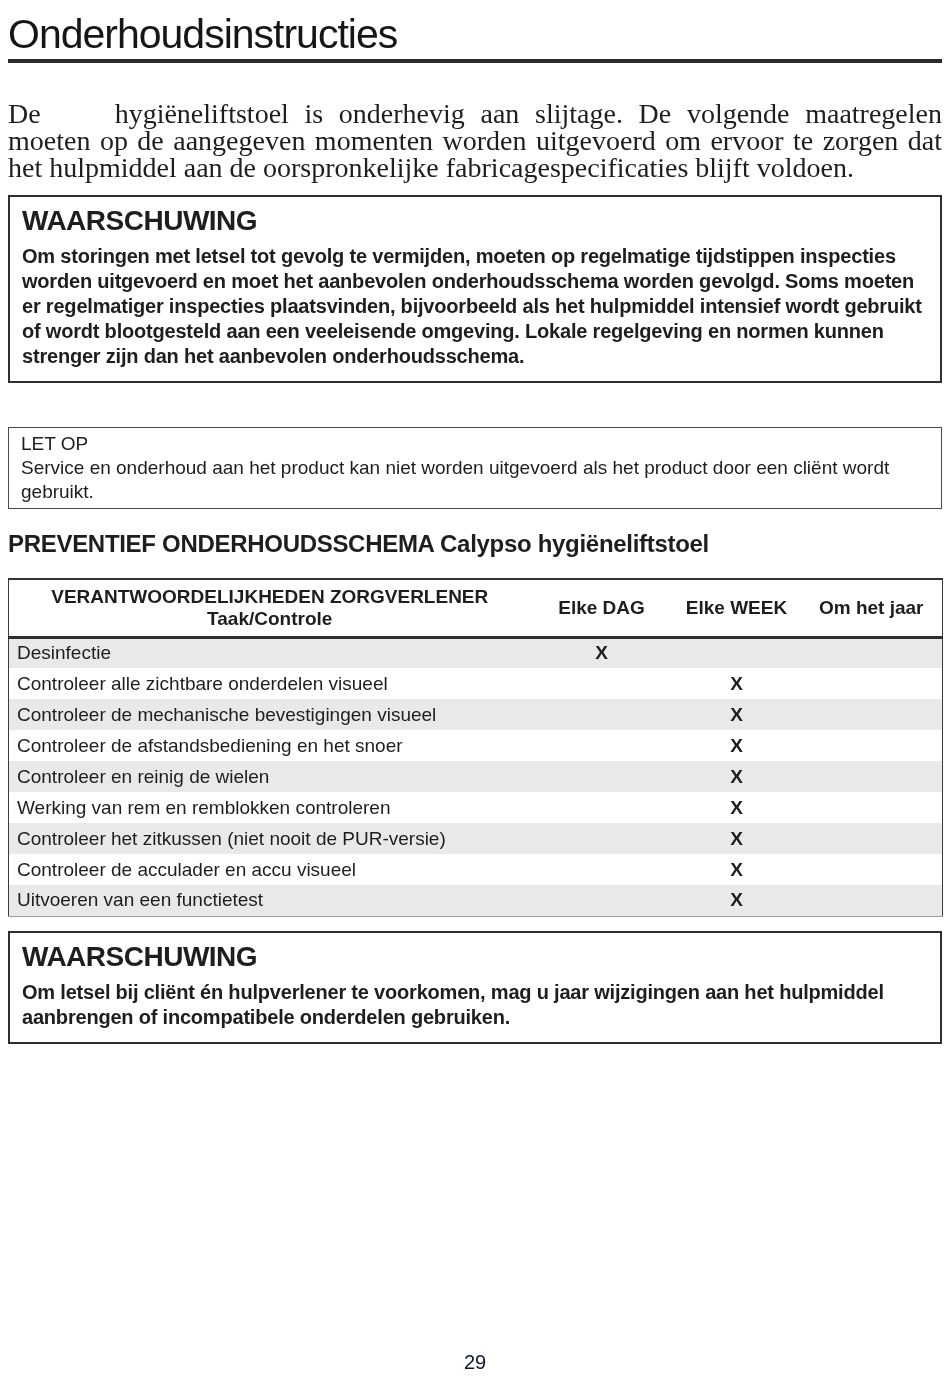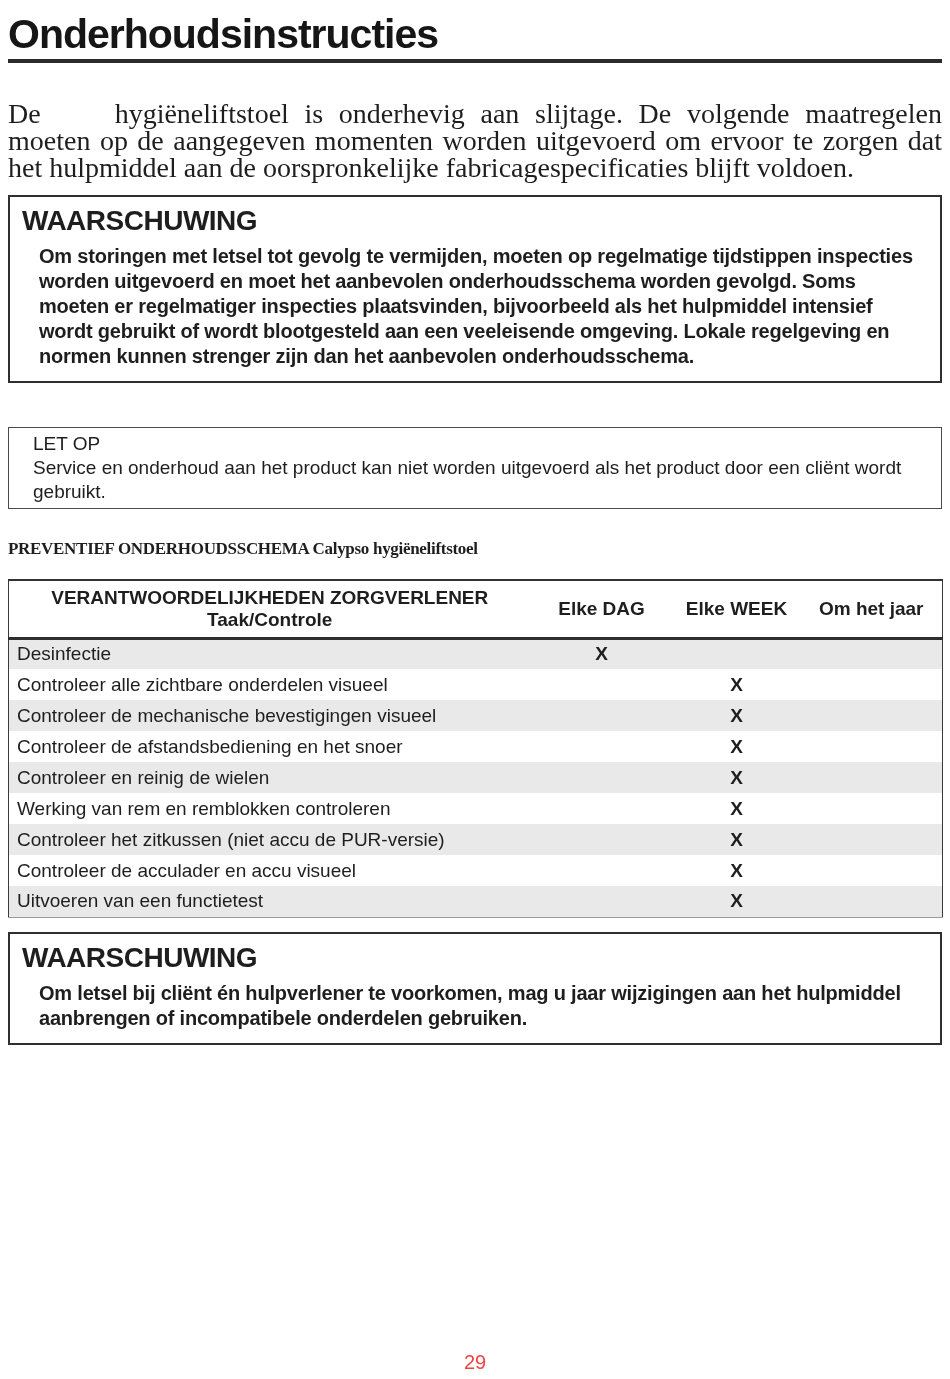--- a/index.html
+++ b/index.html
@@ -13,21 +13,21 @@
     width:950px;height:1379px;
     position:relative;
     font-family:"Liberation Sans",sans-serif;
     color:var(--text);
     overflow:hidden;
   }
   .content{padding:10px 8px 0 8px;}
 
   h1.page-title{
     font-size:41px;
-    font-weight:bold;
+    font-weight:normal;
     letter-spacing:-1px;
     line-height:48px;
     color:#161616;
   }
   .title-rule{
     height:4px;
     background:#2b2b2b;
     margin-top:1px;
   }
 
@@ -50,37 +50,35 @@
     font-weight:bold;
     line-height:32px;
     letter-spacing:-0.5px;
   }
   .warning-box p{
     margin-top:7px;
     font-size:20px;
     font-weight:bold;
     line-height:25px;
     letter-spacing:-0.2px;
-    margin-left:17px;
   }
 
   .notice-box{
     margin-top:44px;
     border:1px solid #4a4a4a;
-    padding:4px 12px 4px 24px;
+    padding:4px 12px 4px 12px;
     font-size:19px;
     line-height:24px;
   }
 
   .schedule-heading{
-    margin-top:30px;
-    font-size:17px;
+    margin-top:21px;
+    font-size:24px;
     font-weight:bold;
     letter-spacing:-0.3px;
-    font-family:Liberation Serif, serif;
   }
 
   table.maintenance-table{
     margin-top:20px;
     width:934px;
     border-collapse:collapse;
     table-layout:fixed;
   }
   table.maintenance-table{
     border-top:2px solid var(--border);
@@ -105,21 +103,21 @@
   tbody td.task-cell{padding-left:8px;text-align:left;}
   tbody td.mark-cell{text-align:center;font-weight:bold;}
   tbody tr:nth-child(odd){background:var(--stripe);}
 
   .footer-page-number{
     position:absolute;
     left:0;right:0;
     bottom:5px;
     text-align:center;
     font-size:20px;
-    color:#ef4444;
+    color:#0f172a;
   }
 </style>
 </head>
 <body>
 
 <div class="content">
 
   <h1 class="page-title">Onderhoudsinstructies</h1>
   <div class="title-rule"></div>
 
@@ -186,21 +184,21 @@
         <td class="mark-cell">X</td>
         <td class="mark-cell"></td>
       </tr>
       <tr>
         <td class="task-cell">Werking van rem en remblokken controleren</td>
         <td class="mark-cell"></td>
         <td class="mark-cell">X</td>
         <td class="mark-cell"></td>
       </tr>
       <tr>
-        <td class="task-cell">Controleer het zitkussen (niet accu de PUR-versie)</td>
+        <td class="task-cell">Controleer het zitkussen (niet nooit de PUR-versie)</td>
         <td class="mark-cell"></td>
         <td class="mark-cell">X</td>
         <td class="mark-cell"></td>
       </tr>
       <tr>
         <td class="task-cell">Controleer de acculader en accu visueel</td>
         <td class="mark-cell"></td>
         <td class="mark-cell">X</td>
         <td class="mark-cell"></td>
       </tr>

